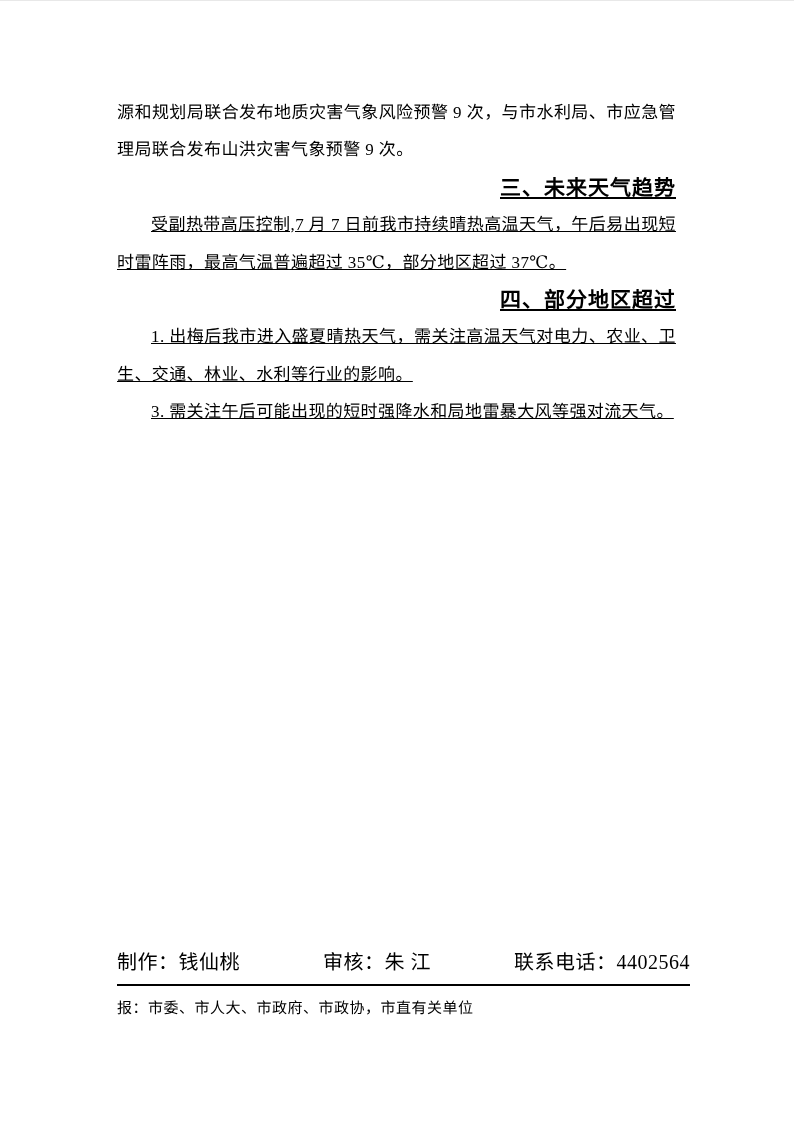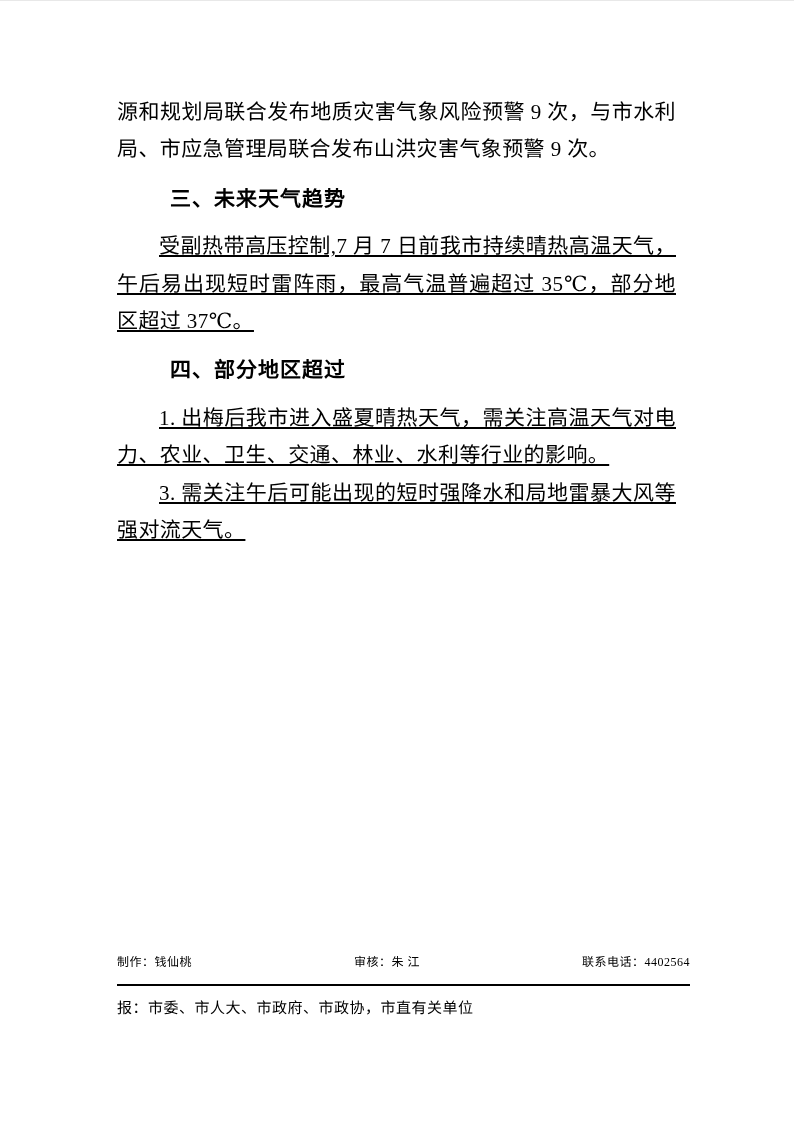--- a/index.html
+++ b/index.html
@@ -19,50 +19,51 @@
   }
   .content {
     position: absolute;
     left: 117px;
     top: 93px;
     width: 559px;
     text-align: justify;
   }
   .content p {
     margin: 0;
-    font-size: 21px;
+    font-size: 17px;
     line-height: 37.4px;
     font-family: "Liberation Serif", "DejaVu Serif", serif;
     letter-spacing: 0.4px;
   }
   .content p.indent {
     text-indent: 2em;
     text-decoration: underline;
   }
   .content h2 {
-    margin: 11px;
+    margin: 0;
     font-size: 21px;
     line-height: 37.4px;
     font-weight: 700;
     text-indent: 2em;
     font-family: "Liberation Sans", "DejaVu Sans", sans-serif;
     letter-spacing: 1px;
-    text-align: left;
+    text-align: right;
+    text-decoration: underline;
   }
   .footer {
     position: absolute;
     left: 117px;
     top: 950px;
     width: 573px;
   }
   .footer-row {
     display: flex;
     justify-content: space-between;
     align-items: center;
-    font-size: 12px;
+    font-size: 20px;
     line-height: 22px;
     letter-spacing: 0.5px;
   }
   .footer-rule {
     border: 0;
     border-top: 2px solid #000000;
     margin: 11px 0 0 0;
   }
   .distribution {
     margin: 12px 0 0 0;

